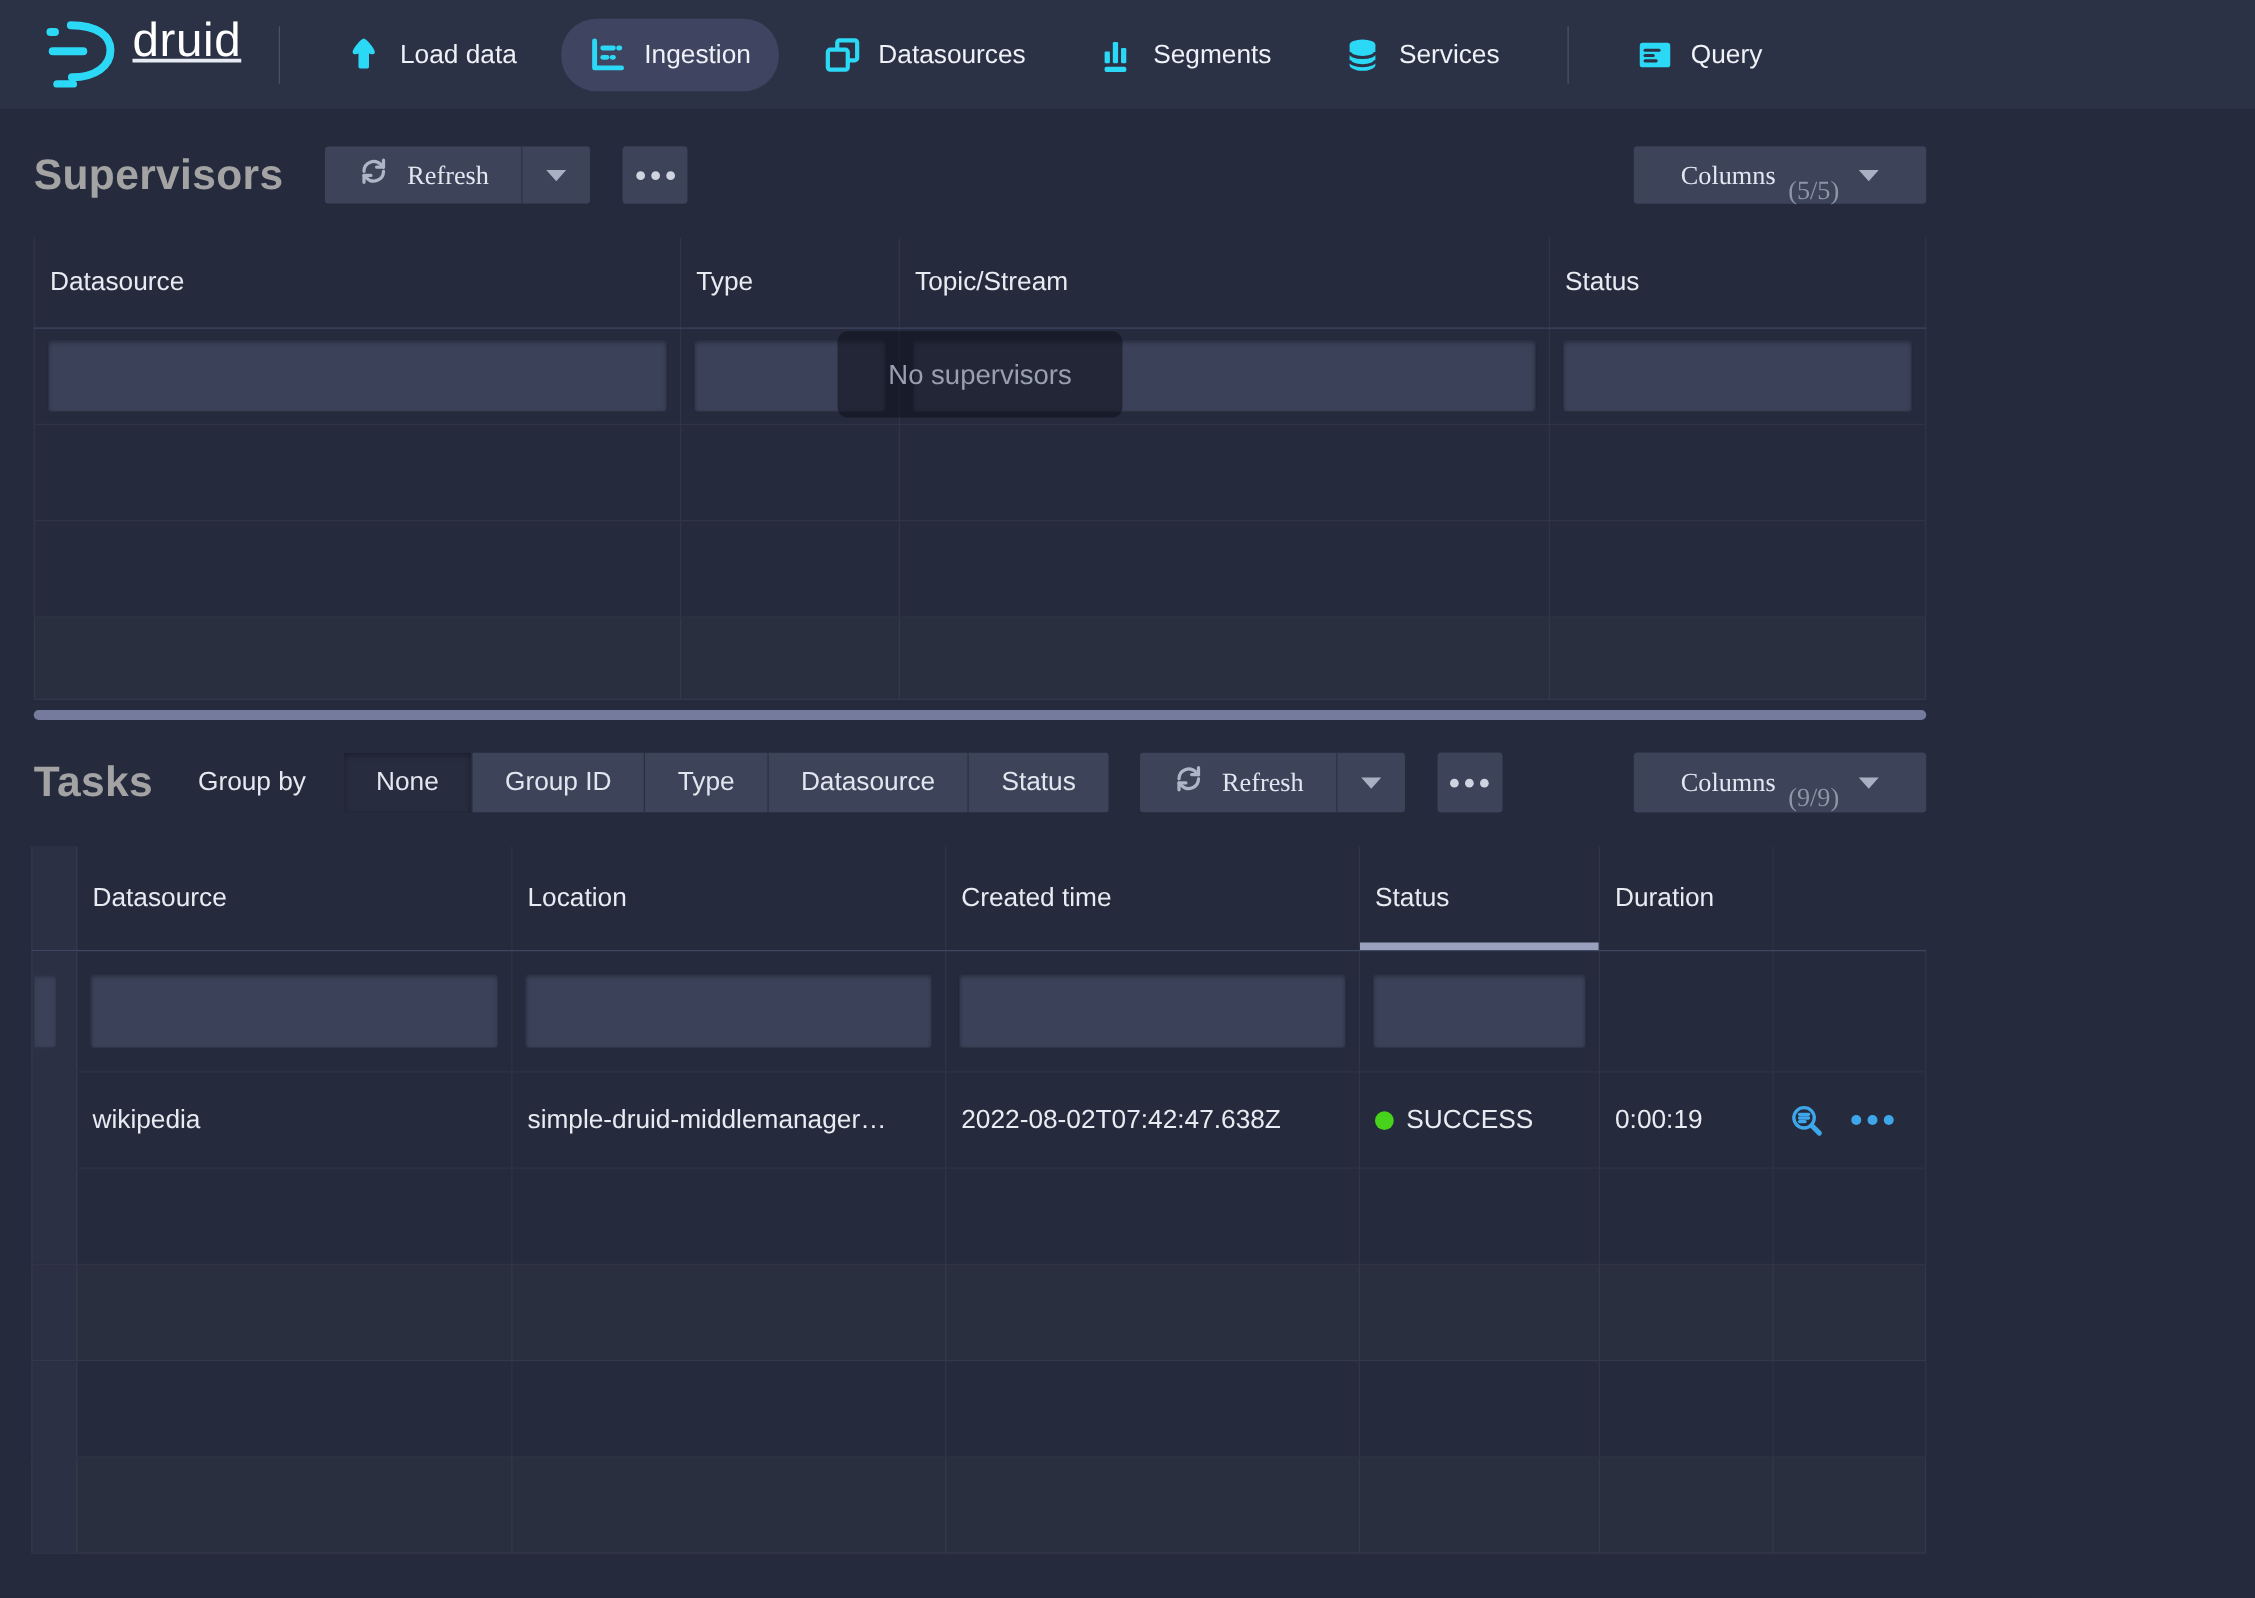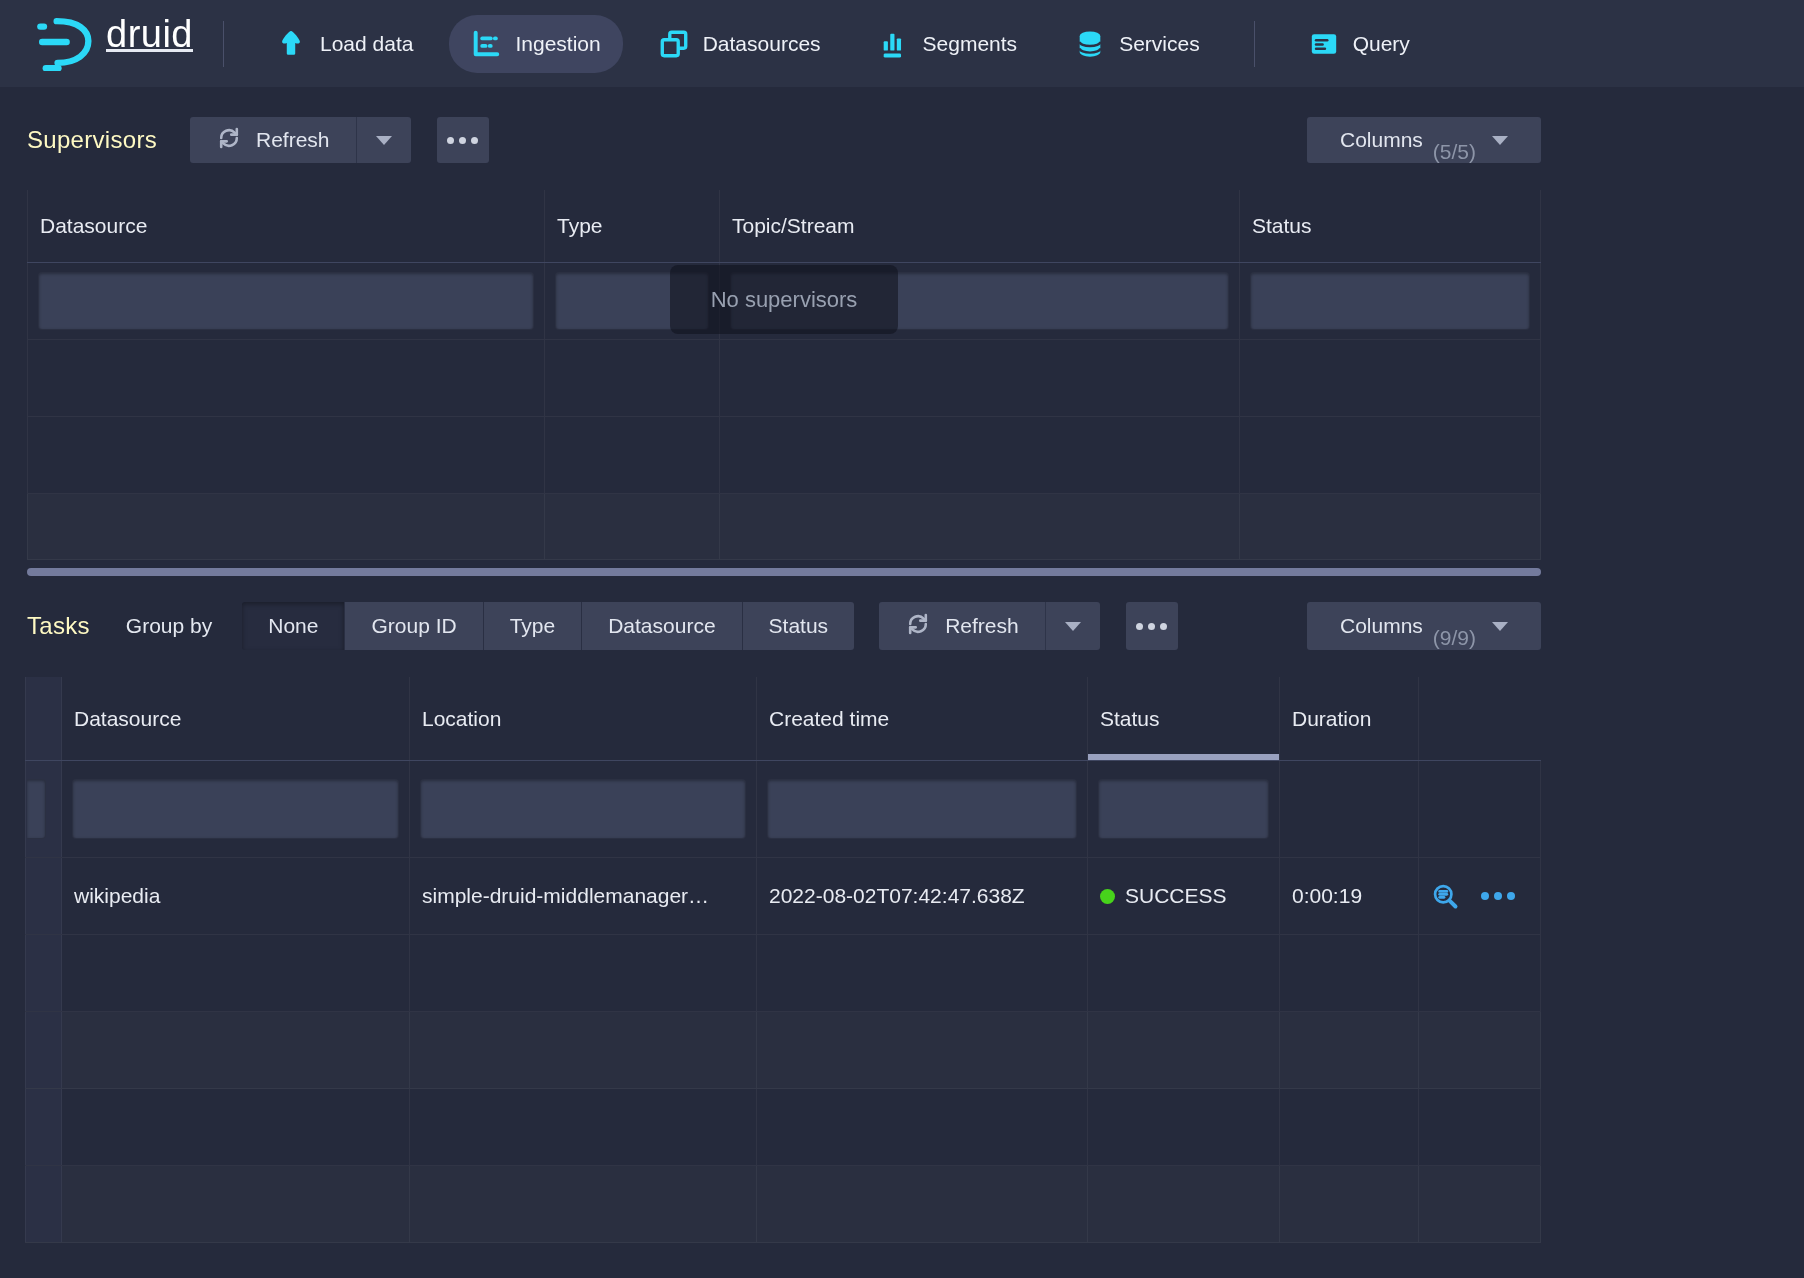--- a/index.html
+++ b/index.html
@@ -43,24 +43,24 @@
   }
   .nav-item.active{background:var(--pill);}
   .nav-item svg{display:block;}
   
   .toolbar{
     display:flex;align-items:center;
     padding:0 263px 0 27px;
   }
   .toolbar.sup{margin-top:30px;height:46px;}
   .toolbar.tasks{margin-top:26px;height:48px;}
-  .section-title{font-size:24px;font-weight:400;color:#fef9c3;letter-spacing:0.3px;}
+  .section-title{font-size:34px;font-weight:700;color:#a3a3a3;letter-spacing:0.3px;}
   .btn{
     background:var(--btn);border:none;color:#e2e6ef;font-size:21px;
-    font-family:Liberation Sans, sans-serif;height:100%;display:flex;align-items:center;cursor:pointer;
+    font-family:Liberation Serif, serif;height:100%;display:flex;align-items:center;cursor:pointer;
   }
   .btn-group{display:flex;height:100%;border-radius:3px;overflow:hidden;}
   .btn-refresh{gap:14px;padding:0 26px;}
   .btn-caret{width:55px;justify-content:center;border-left:1px solid #2e3449;}
   .btn-dots{width:52px;justify-content:center;border-radius:3px;gap:5px;}
   .dot{width:7px;height:7px;border-radius:50%;background:#cfd4e0;display:inline-block;}
   .btn-columns{border-radius:3px;padding:0 24px;gap:10px;margin-left:auto;min-width:234px;justify-content:center;}
   .dim{color:#8d95a8;margin-top:24px;}
   .caret-down{
     width:0;height:0;border-left:8px solid transparent;border-right:8px solid transparent;

